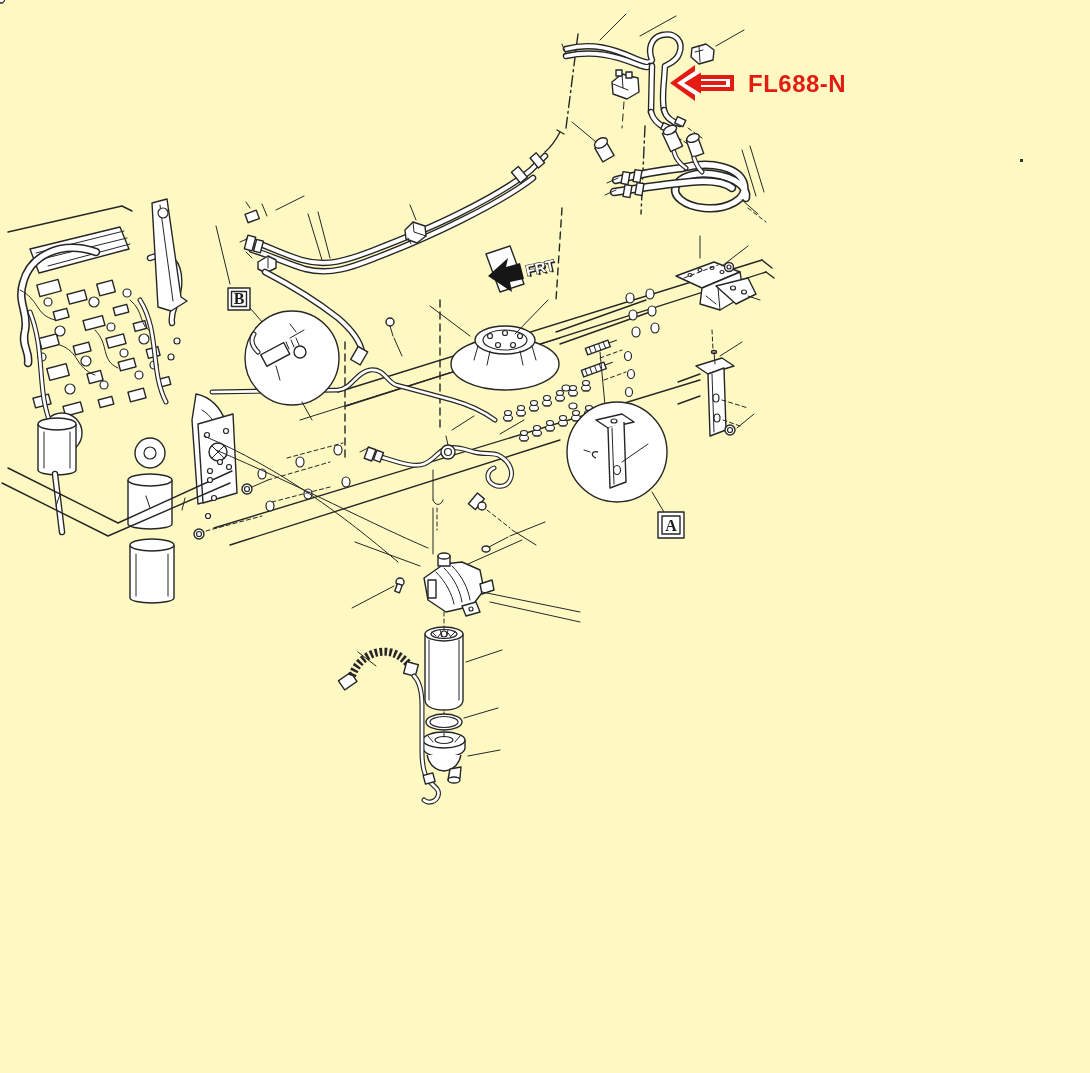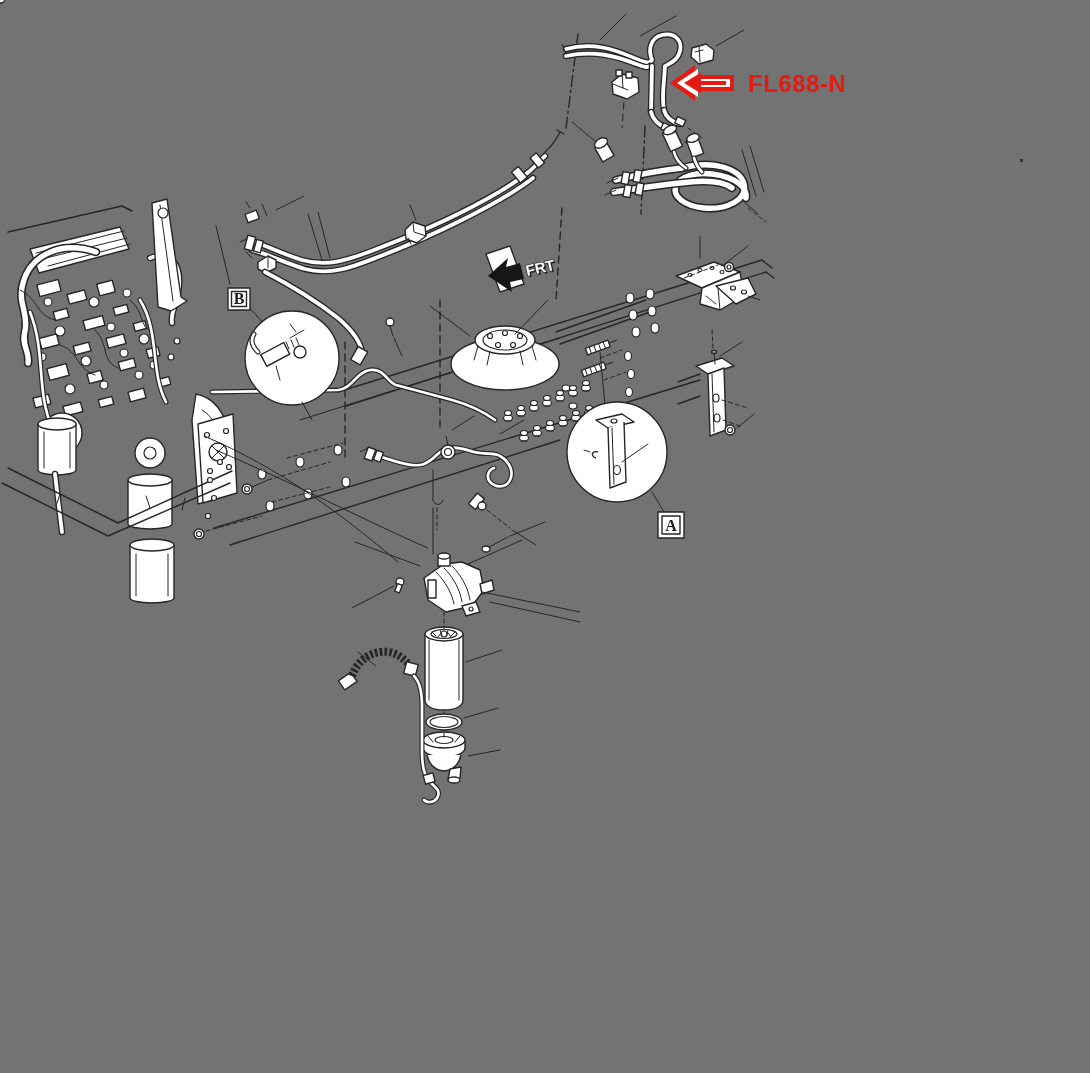--- a/index.html
+++ b/index.html
@@ -1,16 +1,16 @@
 <!DOCTYPE html>
 <html><head>
 <meta charset="utf-8">
 <style>
   html,body{margin:0;padding:0;background:#ffffff;}
-  .stage{position:relative;width:1090px;height:1073px;background:#737373;overflow:hidden;
+  .stage{position:relative;width:1090px;height:1073px;background:#fef9c3;overflow:hidden;
          font-family:"Liberation Sans", sans-serif;}
   svg{position:absolute;left:0;top:0;}
   .ln  {fill:none;stroke:#262626;stroke-width:1.4;stroke-linecap:round;stroke-linejoin:round;}
   .thin{fill:none;stroke:#262626;stroke-width:1;stroke-linecap:round;}
   .fw  {fill:#ffffff;stroke:#262626;stroke-width:1.4;stroke-linejoin:round;}
   .hole{fill:#ffffff;stroke:#262626;stroke-width:1.2;}
   .tubeO{fill:none;stroke:#262626;stroke-width:6.5;stroke-linecap:round;stroke-linejoin:round;}
   .tubeI{fill:none;stroke:#ffffff;stroke-width:3.8;stroke-linecap:round;stroke-linejoin:round;}
   .hoseO{fill:none;stroke:#262626;stroke-width:8.5;stroke-linecap:round;}
   .hoseI{fill:none;stroke:#ffffff;stroke-width:5.4;stroke-linecap:round;}

